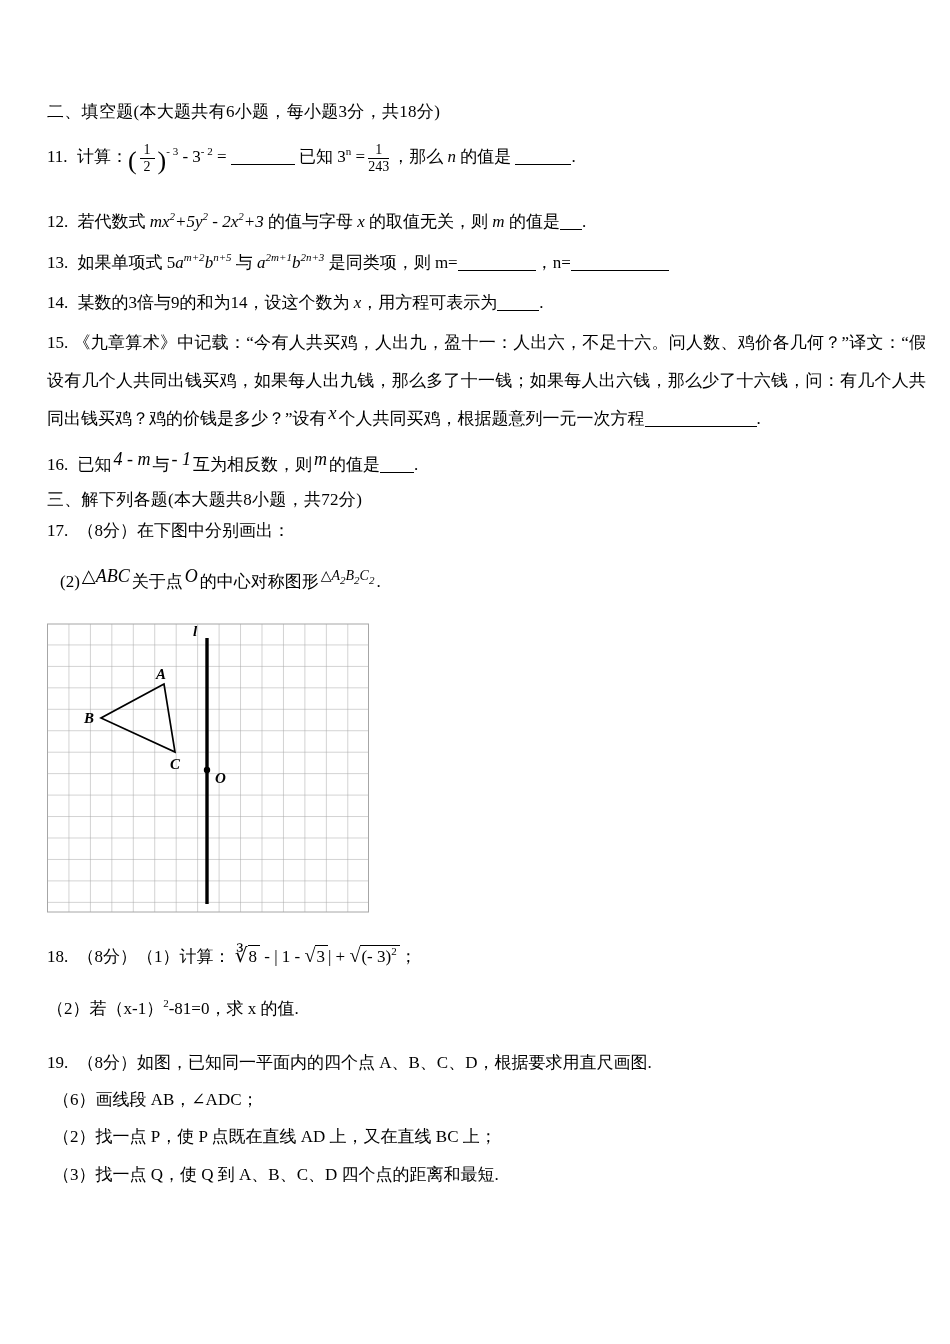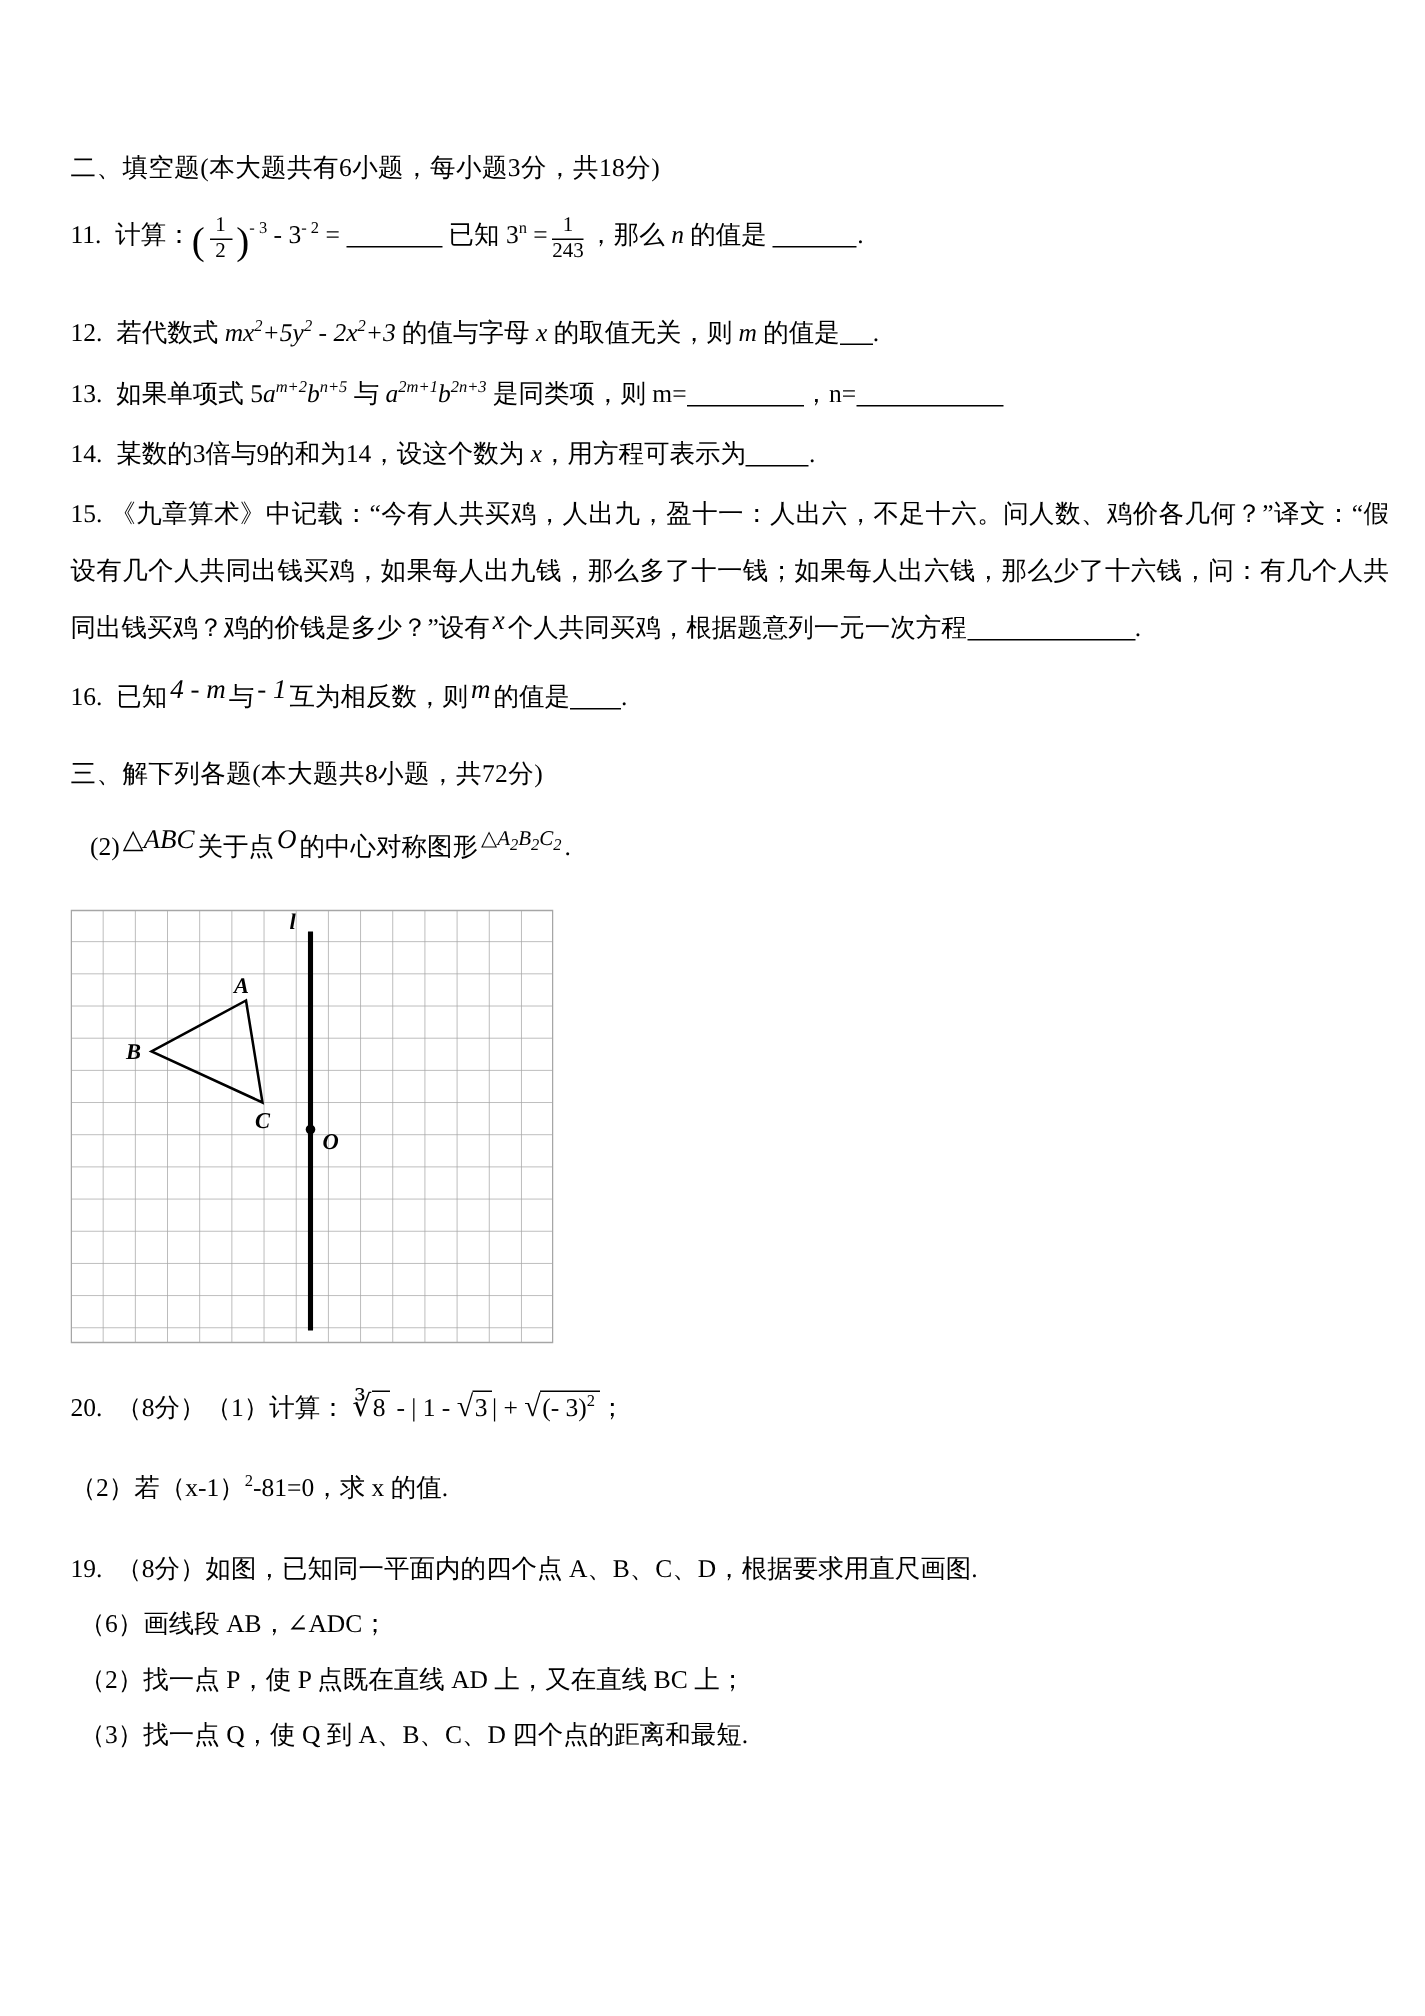--- a/index.html
+++ b/index.html
@@ -96,22 +96,26 @@
 
   <div class="q mt-q15 q15just">
     <span class="qnum">15.</span><span>《九章算术》中记载：“今有人共买鸡，人出九，盈十一：人出六，不足十六。问人数、鸡价各几何？”译文：“假设有几个人共同出钱买鸡，如果每人出九钱，那么多了十一钱；如果每人出六钱，那么少了十六钱，问：有几个人共同出钱买鸡？鸡的价钱是多少？”设有</span><span class="mvar">x</span><span>个人共同买鸡，根据题意列一元一次方程</span><span class="blank w112"></span><span>.</span>
   </div>
 
   <div class="q mt-q16 tall">
     <span class="qnum">16.</span>
     <span>已知</span><span class="mvar">4 - m</span><span>与</span><span class="mvar">- 1</span><span>互为相反数，则</span><span class="mvar">m</span><span>的值是</span><span class="blank w34"></span><span>.</span>
   </div>
 
-  <div class="sec-title mt-sec3" style="margin-top:22px">三、解下列各题(本大题共8小题，共72分)</div>
+  <div class="sec-title mt-sec3" style="margin-top:6px">三、解下列各题(本大题共8小题，共72分)</div>
 
+  <div class="q mt-q17">
+    <span class="qnum">17.</span>
+    <span>（8分）在下图中分别画出：</span>
+  </div>
 
 
   <div class="q mt-q17i2 tall">
     <span>(2)</span><span class="mvar">△ABC</span><span>关于点</span><span class="mvar">O</span><span>的中心对称图形</span><span class="mvar small">△A<sub>2</sub>B<sub>2</sub>C<sub>2</sub></span><span>.</span>
   </div>
 
   <svg class="fig" width="322" height="290" viewBox="0 0 322 290">
     <defs>
       <pattern id="gridp" width="21.45" height="21.45" patternUnits="userSpaceOnUse">
         <path d="M 21.45 0 H 0 V 21.45" fill="none" stroke="#a6a6a6" stroke-width="1"></path>
@@ -122,21 +126,21 @@
     <text x="146" y="13">l</text>
     <polygon points="117,61 54,95 128,129" fill="none" stroke="#000" stroke-width="1.7"></polygon>
     <text x="109" y="56">A</text>
     <text x="37" y="100">B</text>
     <text x="123" y="146">C</text>
     <circle cx="160" cy="147" r="3.2" fill="#000"></circle>
     <text x="168" y="160">O</text>
   </svg>
 
   <div class="q mt-q18">
-    <span class="qnum">20.</span>
+    <span class="qnum">18.</span>
     <span>（8分）（1）计算：</span>
     <span class="math"><span class="rad"><span class="radsign">∛</span><span class="radicand">8</span></span>
     <span>- | 1 -</span>
     <span class="rad"><span class="radsign">√</span><span class="radicand">3</span></span><span>| +</span>
     <span class="rad"><span class="radsign">√</span><span class="radicand">(- 3)<sup>2</sup></span></span><span>；</span></span>
   </div>
 
   <div class="q mt-q18b bold">
     <span class="math">（2）若（x-1）<sup>2</sup>-81=0，求 x 的值.</span>
   </div>

